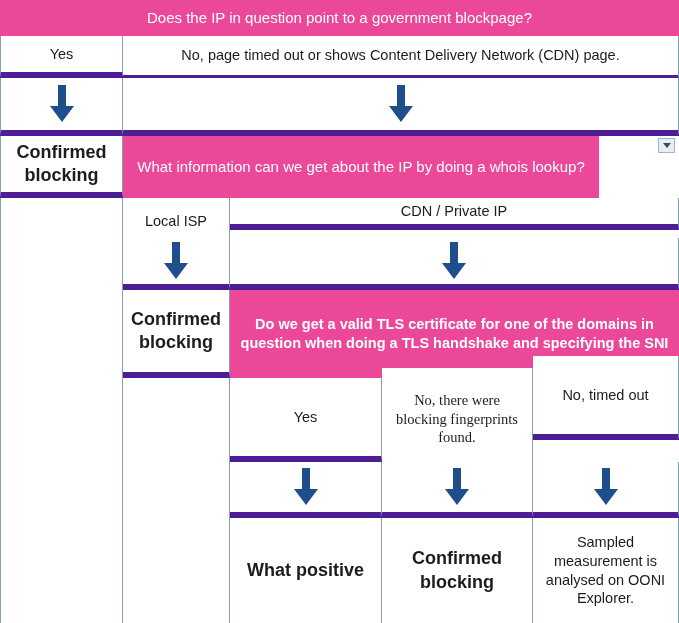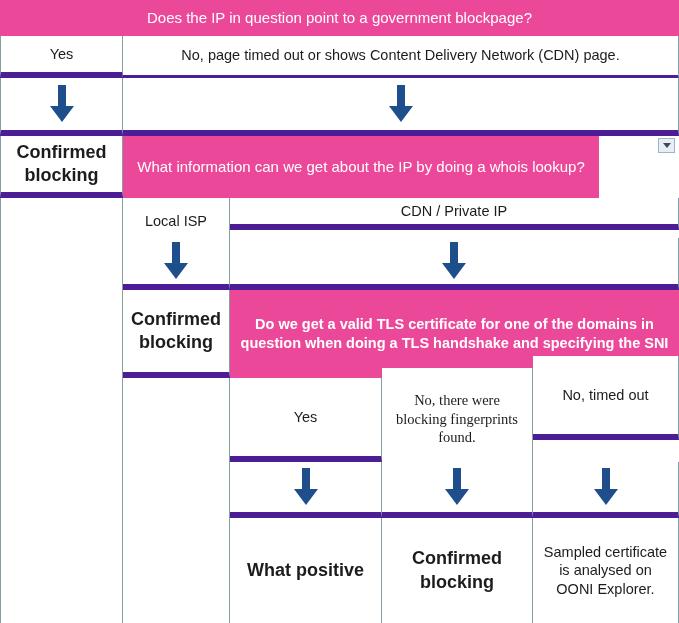--- a/index.html
+++ b/index.html
@@ -181,15 +181,15 @@
       <svg class="arrow-svg" width="26" height="38" viewBox="0 0 26 38" aria-hidden="true">
         <path d="M9 0 H17 V21 H25 L13 37 L1 21 H9 Z" fill="#1F4E8C"></path>
       </svg>
     </span>
   </div>
 
   <div class="cell br bold" style="left:230px; top:518px; width:152px; height:105px;">What positive</div>
 
   <div class="cell br bold" style="left:382px; top:518px; width:151px; height:105px;">Confirmed blocking</div>
 
-  <div class="cell br" style="left:533px; top:518px; width:146px; height:105px;">Sampled certificate is analysed on OONI Explorer.</div>
+  <div class="cell br" style="left:533px; top:518px; width:146px; height:105px;">Sampled measurement is analysed on OONI Explorer.</div>
 
 </div>
 
 </body></html>

